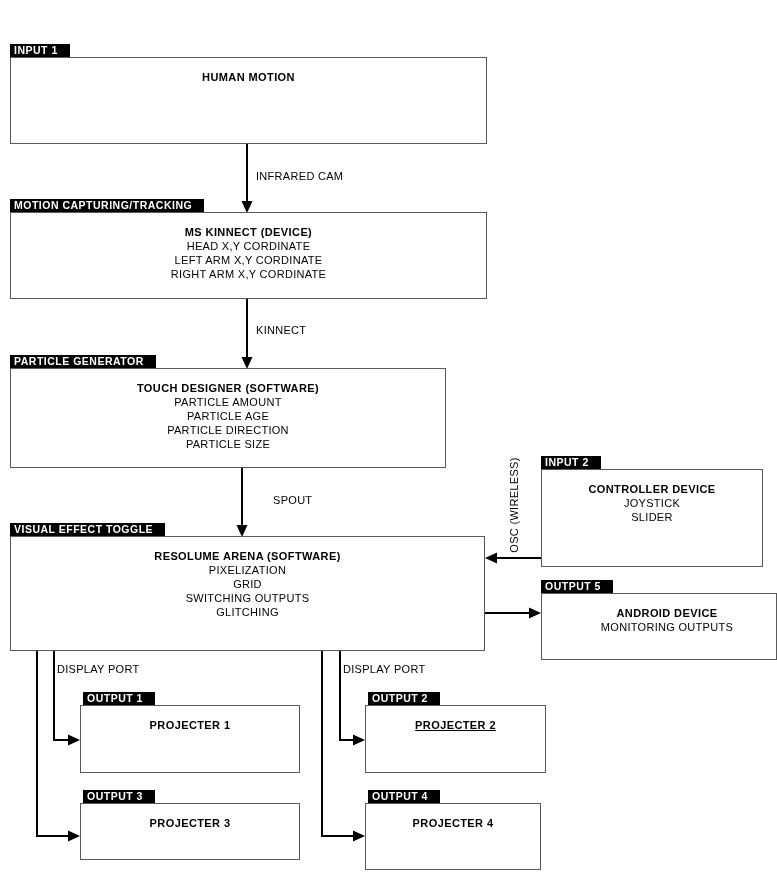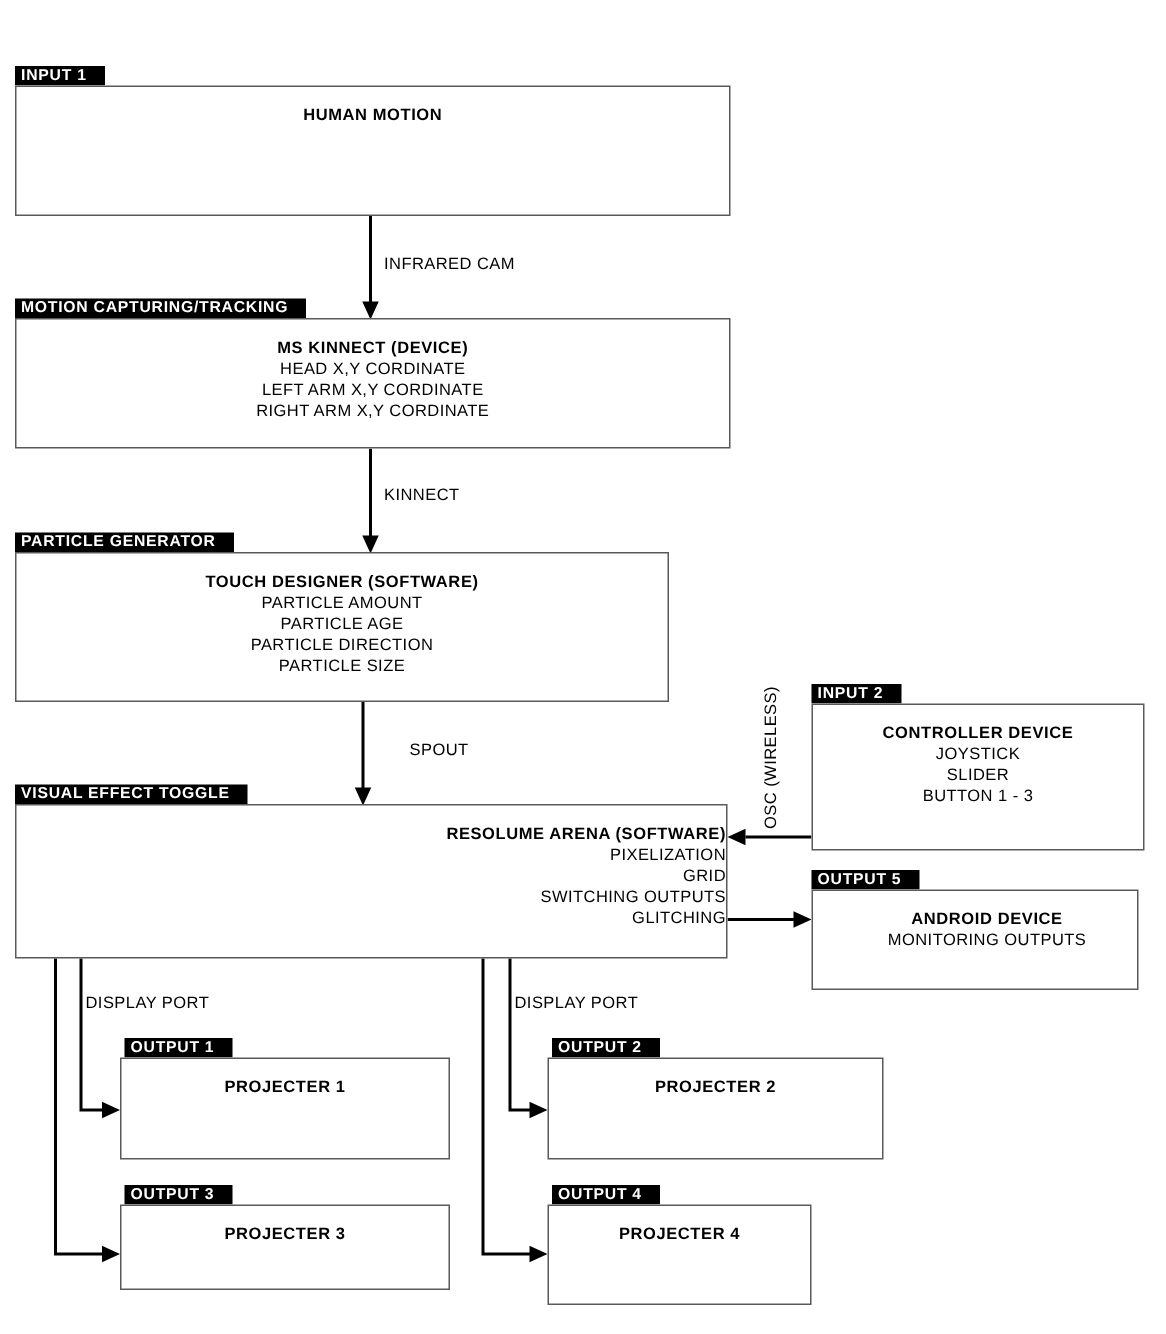--- a/index.html
+++ b/index.html
@@ -101,57 +101,56 @@
       <div class="title">TOUCH DESIGNER (SOFTWARE)</div>
       <div class="bline">PARTICLE AMOUNT</div>
       <div class="bline">PARTICLE AGE</div>
       <div class="bline">PARTICLE DIRECTION</div>
       <div class="bline">PARTICLE SIZE</div>
     </div>
   </div>
 
   <div class="node" style="left:10px; top:523px;">
     <div class="tag">VISUAL EFFECT TOGGLE</div>
-    <div class="box" style="width:475px; height:103px;text-align:right;">
+    <div class="box" style="width:475px; height:115px;">
       <div class="title">RESOLUME ARENA (SOFTWARE)</div>
       <div class="bline">PIXELIZATION</div>
       <div class="bline">GRID</div>
       <div class="bline">SWITCHING OUTPUTS</div>
       <div class="bline">GLITCHING</div>
     </div>
   </div>
 
   <div class="node" style="left:541px; top:456px;">
     <div class="tag">INPUT 2</div>
     <div class="box" style="width:222px; height:98px;">
       <div class="title">CONTROLLER DEVICE</div>
       <div class="bline">JOYSTICK</div>
       <div class="bline">SLIDER</div>
-      <div class="bline">BUTTON 1 - 3</div>
     </div>
   </div>
 
   <div class="node" style="left:541px; top:580px;">
     <div class="tag">OUTPUT 5</div>
-    <div class="box" style="width:218px; height:67px;padding-left:16px;">
+    <div class="box" style="width:236px; height:67px;padding-left:16px;">
       <div class="title">ANDROID DEVICE</div>
       <div class="bline">MONITORING OUTPUTS</div>
     </div>
   </div>
 
   <div class="node" style="left:80px; top:692px;">
     <div class="tag indent">OUTPUT 1</div>
     <div class="box" style="width:220px; height:68px;">
       <div class="title">PROJECTER 1</div>
     </div>
   </div>
 
   <div class="node" style="left:365px; top:692px;">
     <div class="tag indent">OUTPUT 2</div>
-    <div class="box" style="width:224px; height:68px;">
+    <div class="box" style="width:181px; height:68px;text-decoration:underline;">
       <div class="title">PROJECTER 2</div>
     </div>
   </div>
 
   <div class="node" style="left:80px; top:790px;">
     <div class="tag indent">OUTPUT 3</div>
     <div class="box" style="width:220px; height:57px;">
       <div class="title">PROJECTER 3</div>
     </div>
   </div>

